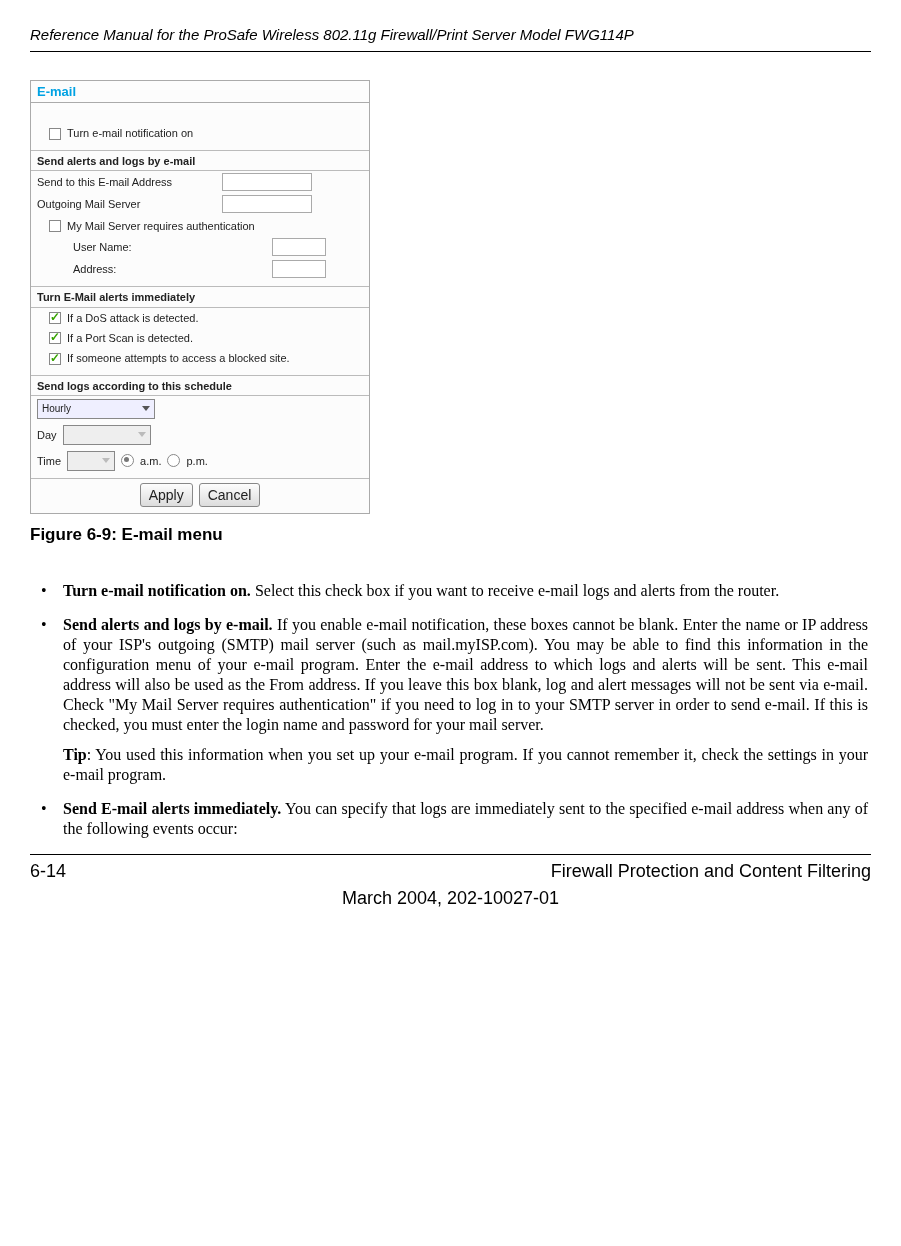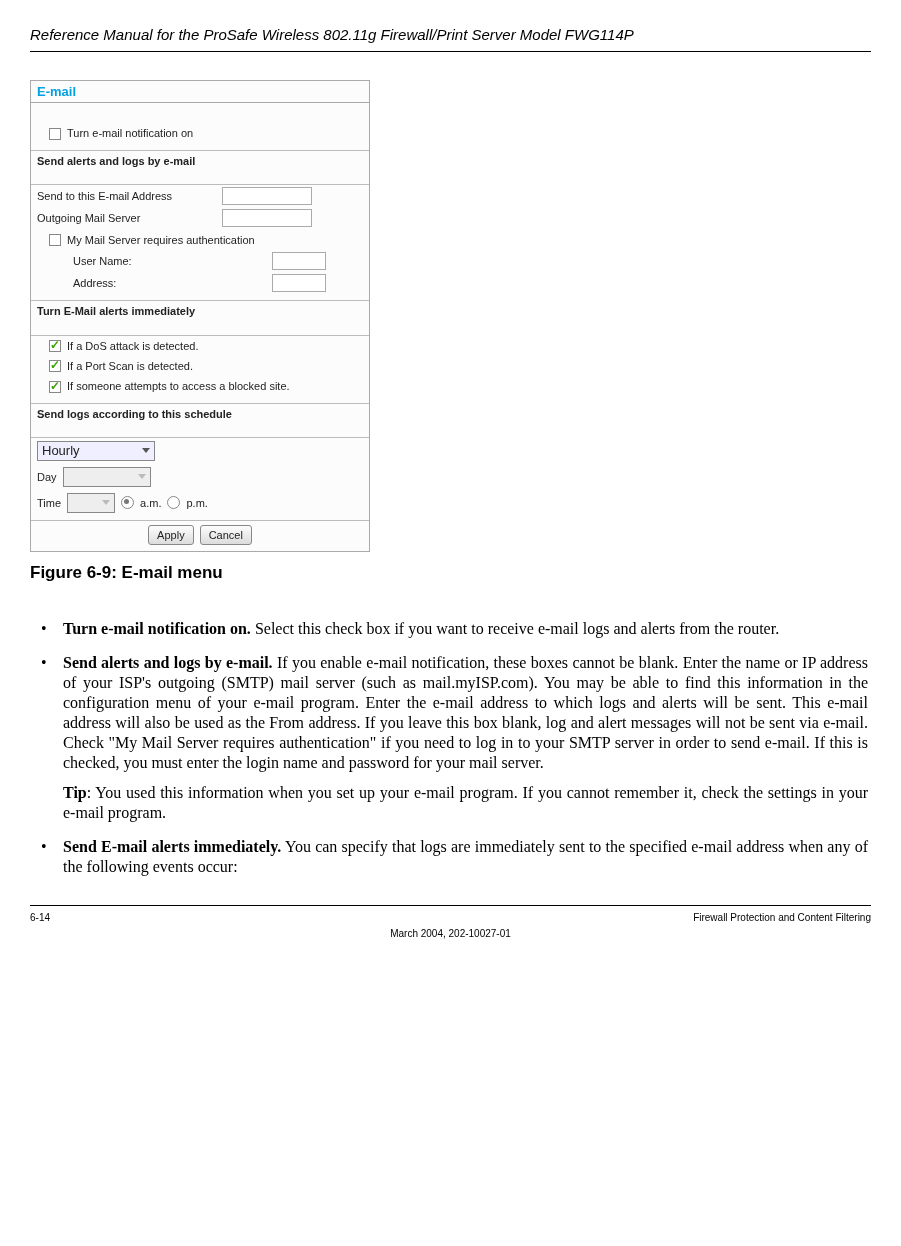--- a/index.html
+++ b/index.html
@@ -41,21 +41,21 @@
     border-bottom: 1px solid #aaa;
   }
   .ui-row {
     padding: 3px 6px 3px 18px;
     display: flex;
     align-items: center;
     gap: 6px;
   }
   .section-head {
     font-weight: bold;
-    padding: 3px 6px 16px 6px;
+    padding: 3px 6px 2px 6px;
     border-bottom: 1px solid #bbb;
   }
   .sep-top {
     border-top: 1px solid #bbb;
     margin-top: 6px;
   }
   .checkbox {
     width: 12px;
     height: 12px;
     border: 1px solid #888;
@@ -95,40 +95,40 @@
     width: 52px;
   }
   .select-ctrl {
     border: 1px solid #888;
     background: #efefff;
     height: 18px;
     display: inline-flex;
     align-items: center;
     padding: 0 4px;
     gap: 20px;
-    font-size: 13px;
+    font-size: 10px;
   }
   .select-ctrl.disabled {
     color: #888;
     background: #eee;
   }
   .select-arrow {
     display: inline-block;
     width: 0;
     height: 0;
     border-left: 4px solid transparent;
     border-right: 4px solid transparent;
     border-top: 5px solid #555;
   }
   .select-ctrl.disabled .select-arrow {
     border-top-color: #bbb;
   }
   .btn {
     font-family: Arial, sans-serif;
-    font-size: 11px;
+    font-size: 14px;
     border: 1px solid #888;
     background: linear-gradient(#fdfdfd,#dcdcdc);
     padding: 2px 8px;
     border-radius: 3px;
   }
   .btn-row {
     display: flex;
     justify-content: center;
     gap: 6px;
     padding: 4px 0 6px 0;
@@ -183,25 +183,25 @@
   }
   ul.body-list > li::before {
     content: "\2022";
     position: absolute;
     left: 8px;
     top: 0;
   }
   .bold-inline { font-weight: bold; }
   .tip { margin-top: 10px; }
   .page-footer {
-    margin-top: 28px;
+    margin-top: 15px;
     border-top: 1.5px solid #000;
     padding-top: 5px;
     font-family: Arial, Helvetica, sans-serif;
-    font-size: 10px;
+    font-size: 18px;
   }
   .footer-top {
     display: flex;
     justify-content: space-between;
   }
   .footer-bottom {
     text-align: center;
     margin-top: 3px;
   }
   .spacer-block { height: 20px; }

